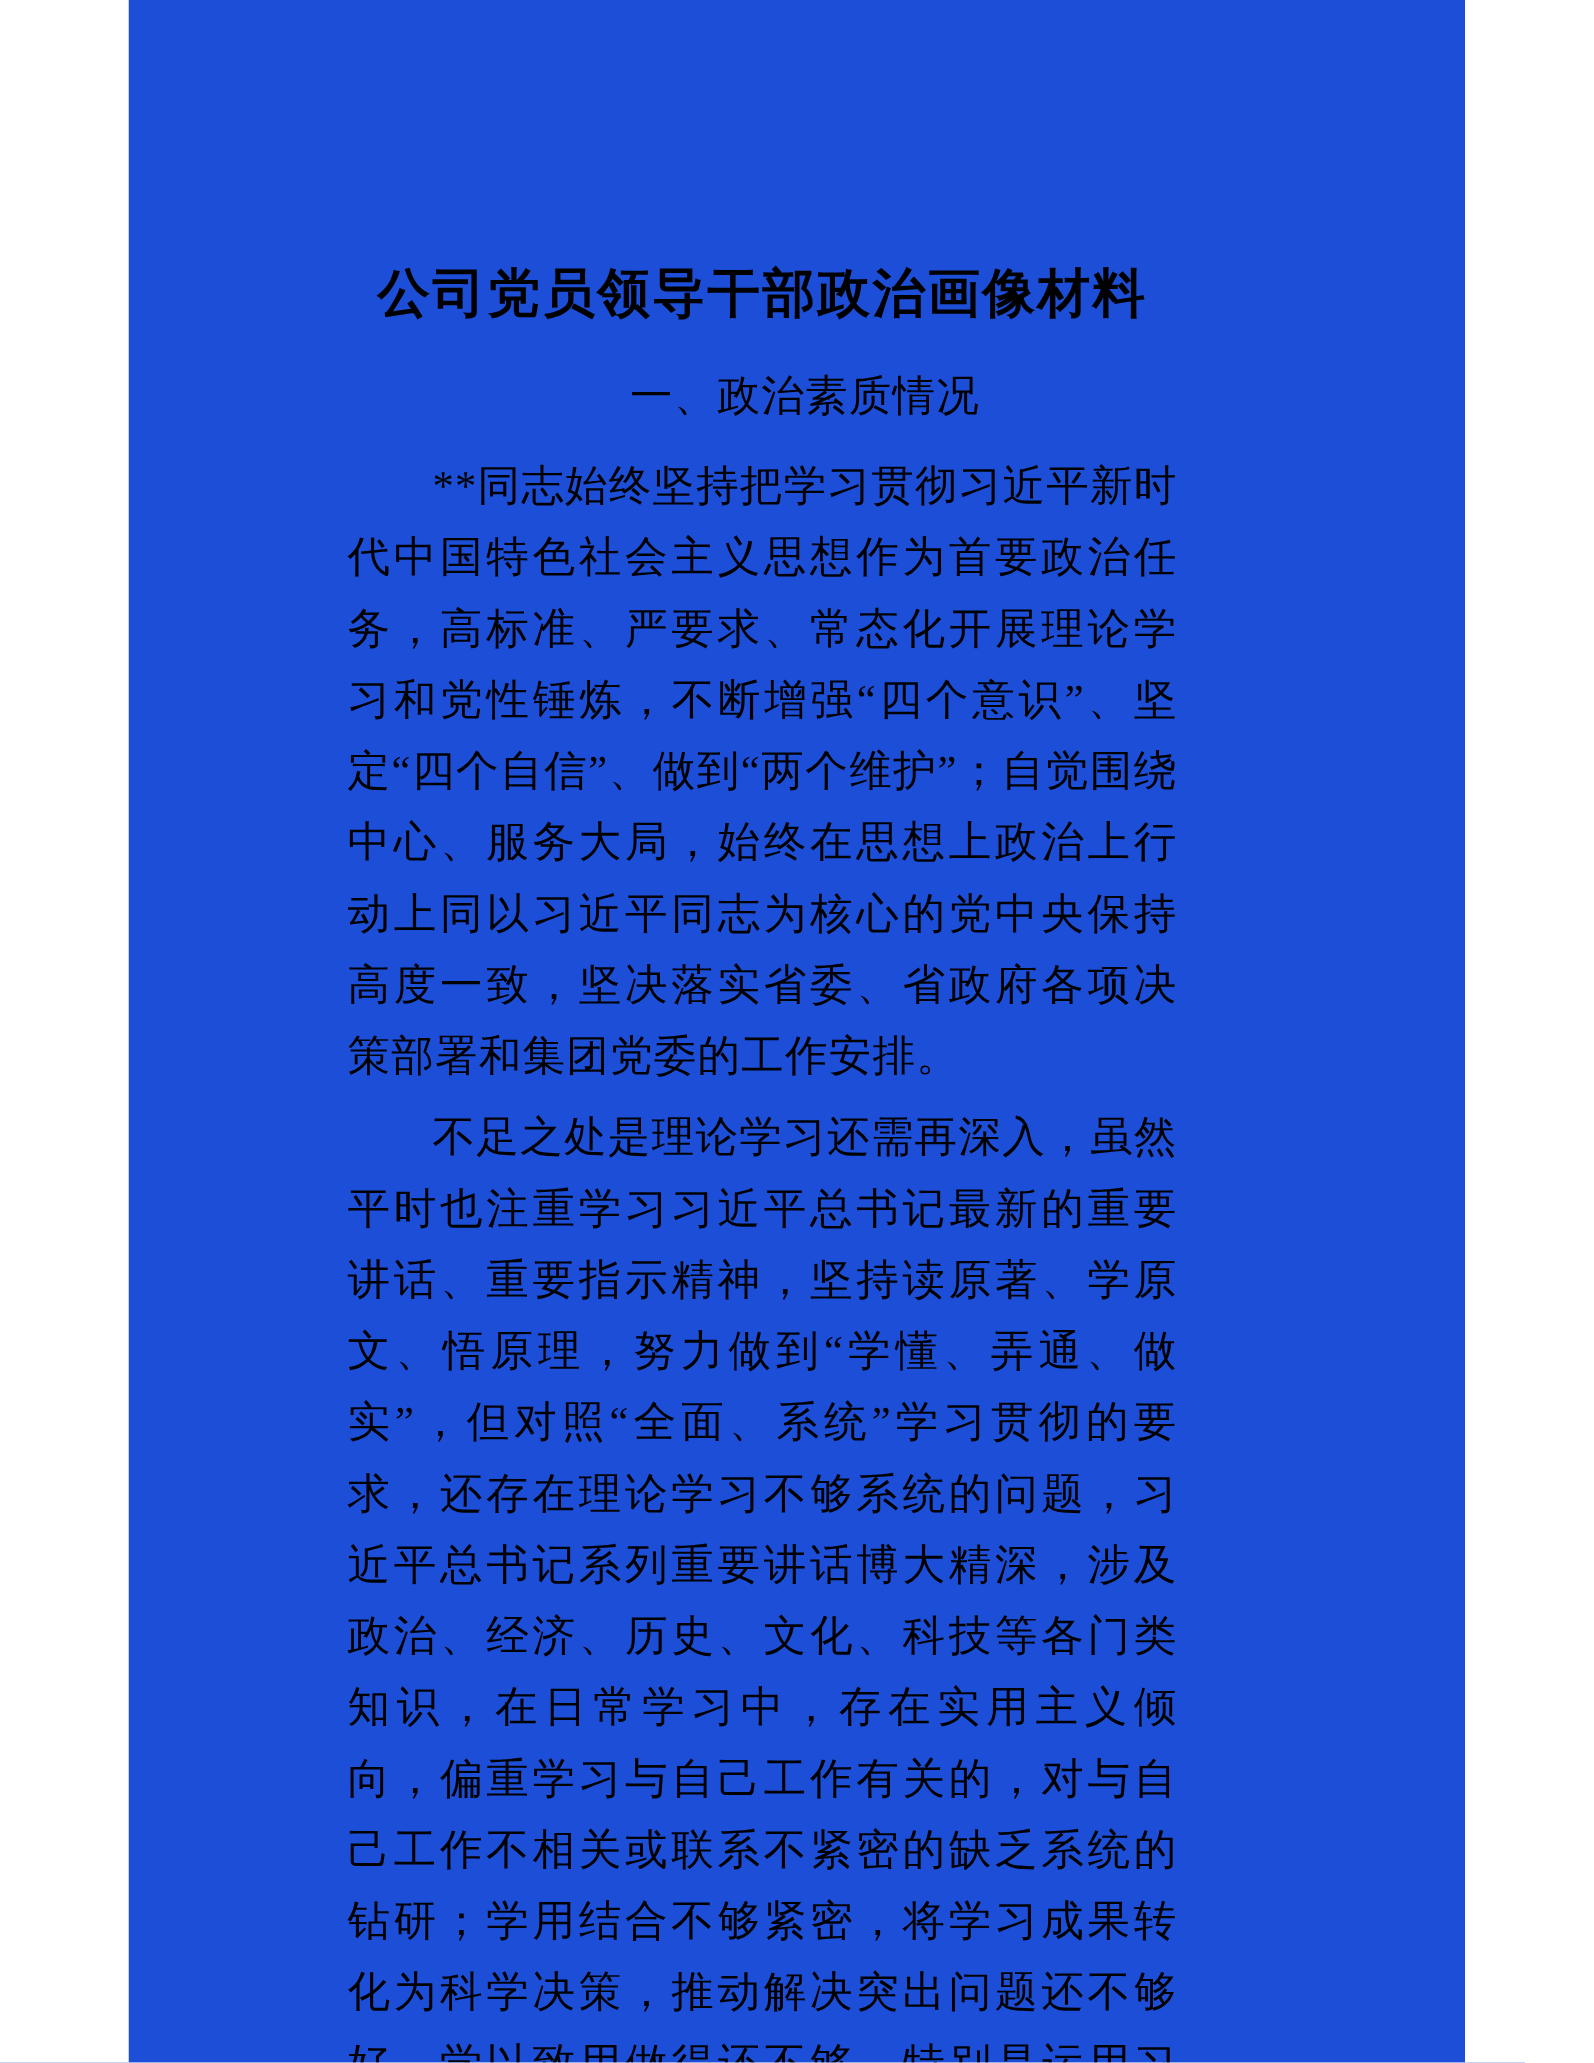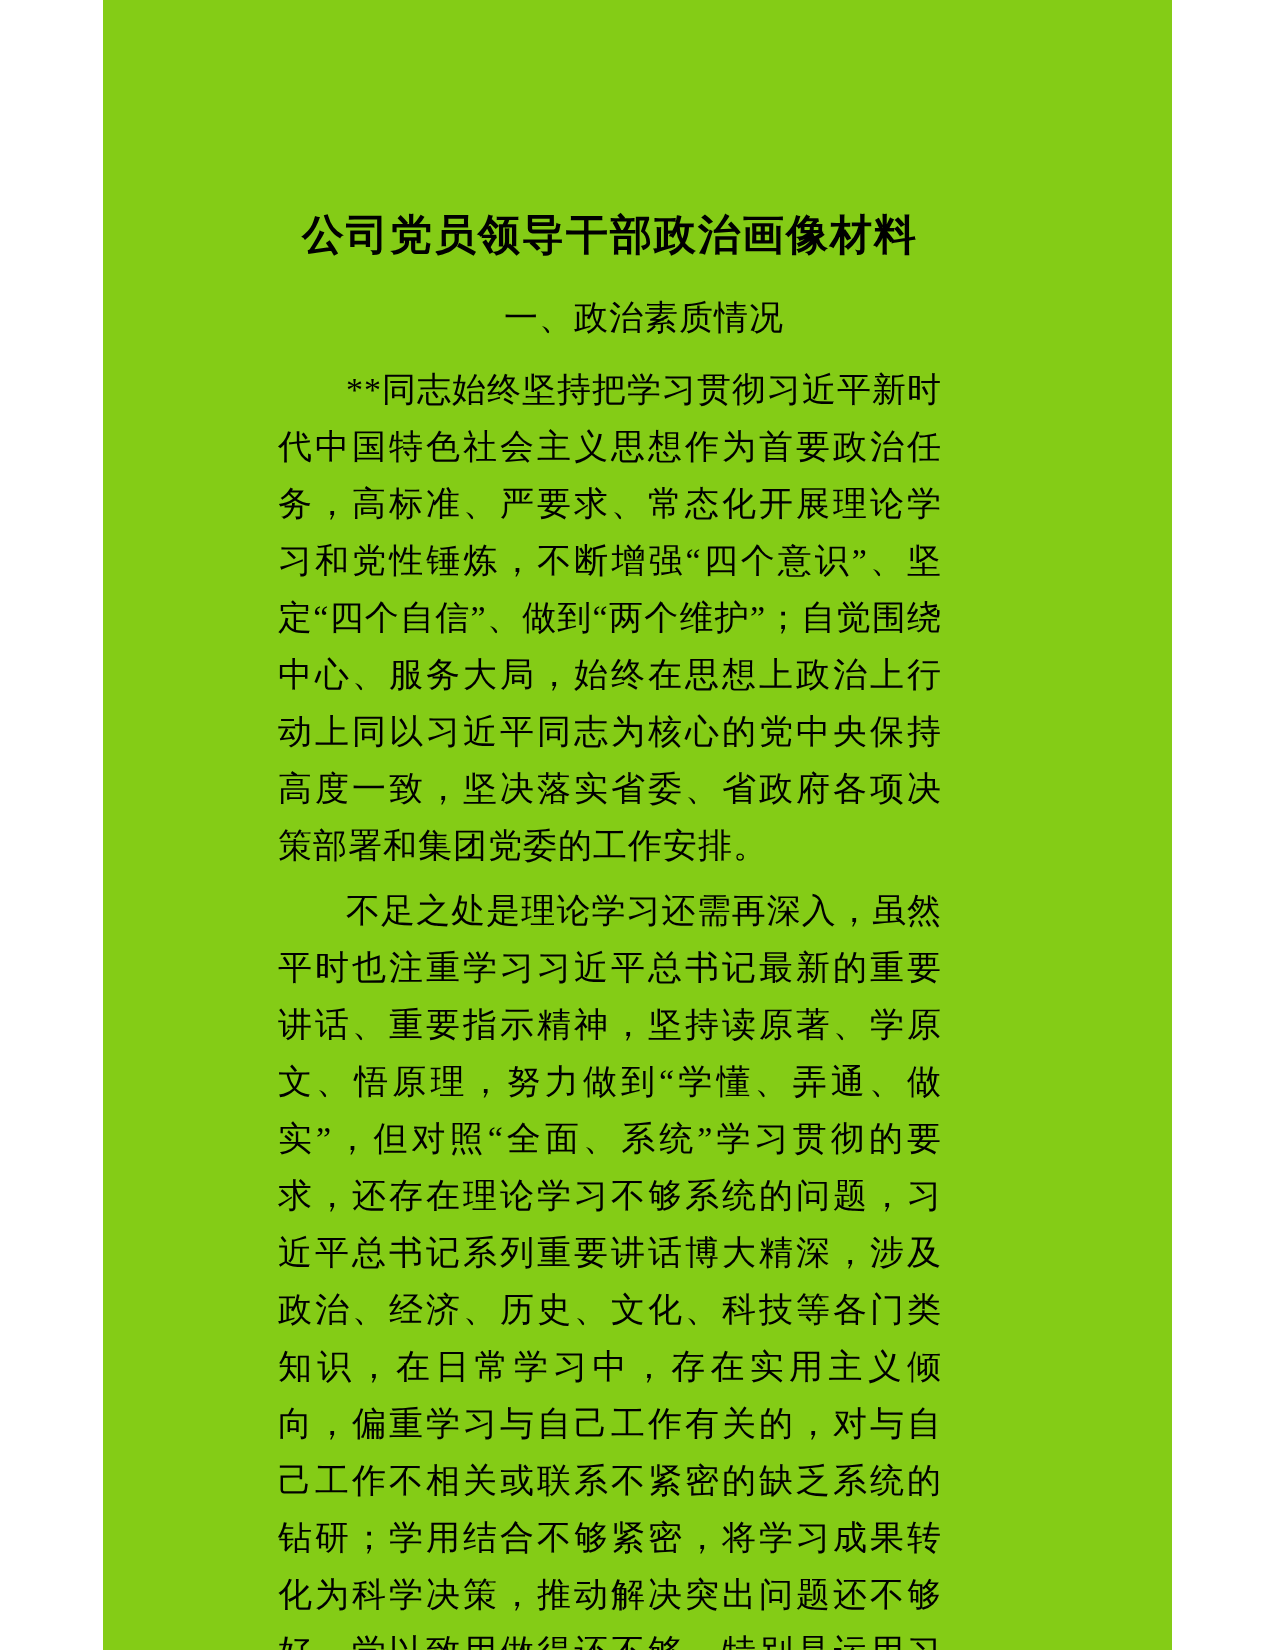--- a/index.html
+++ b/index.html
@@ -5,21 +5,21 @@
   html, body {
     margin: 0;
     padding: 0;
     background: #ffffff;
   }
   .page {
     position: relative;
     width: 1069px;
     height: 1650px;
     margin: 0 auto;
-    background: #84cc16;
+    background: #1d4ed8;
     box-sizing: border-box;
     padding: 205px 230px 16px 175px;
     color: #000000;
     font-family: "Liberation Serif", "DejaVu Serif", serif;
     overflow: hidden;
   }
   .doc-title {
     font-family: "Liberation Sans", "DejaVu Sans", sans-serif;
     font-weight: 700;
     font-size: 42px;

